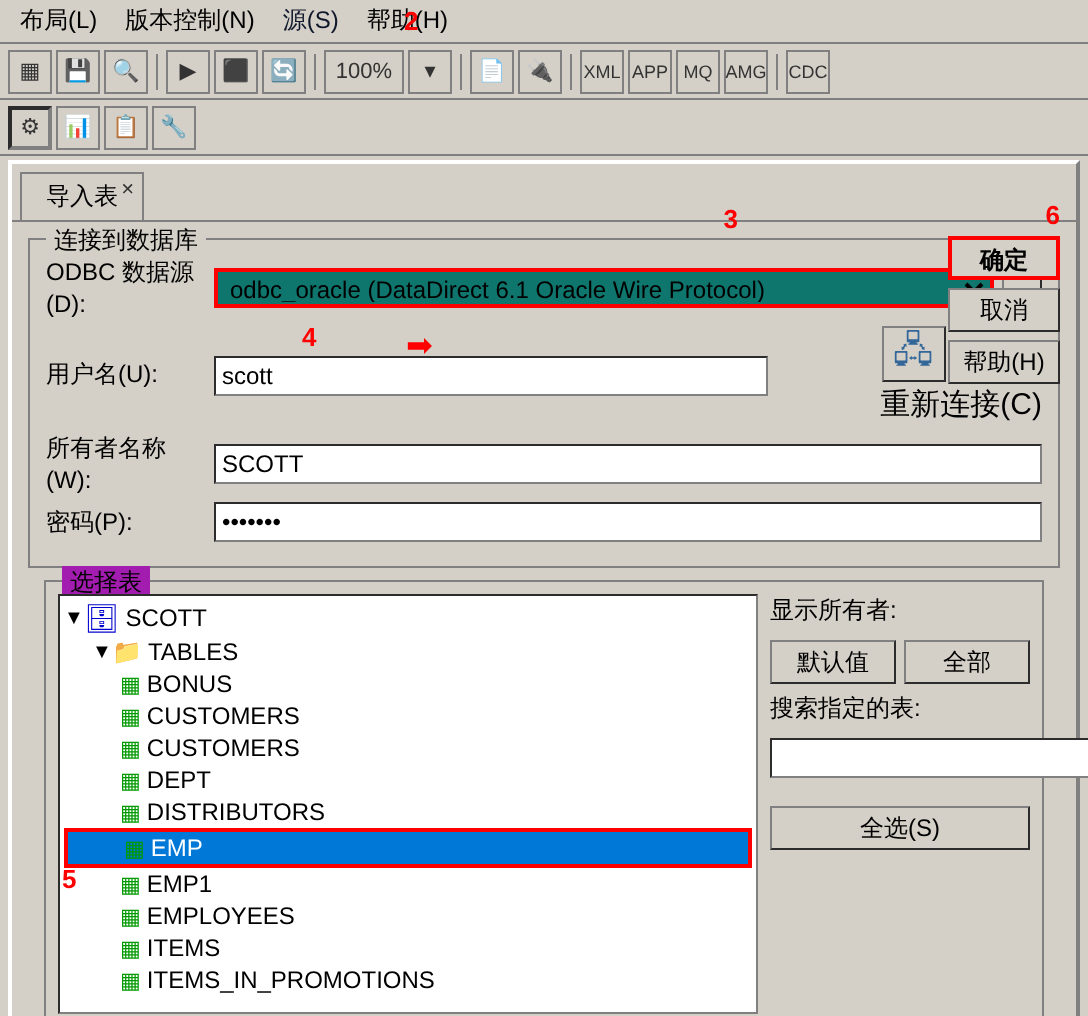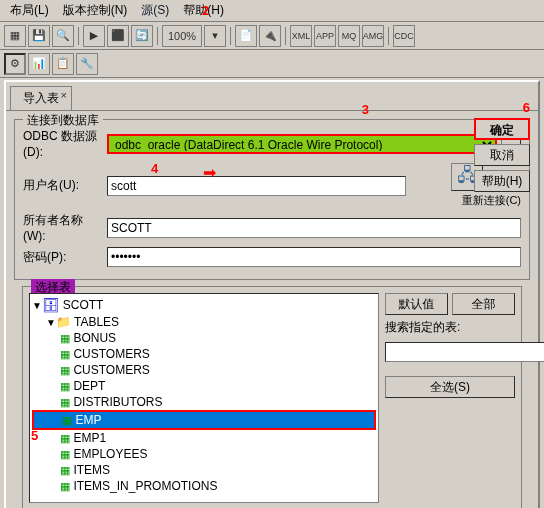--- a/index.html
+++ b/index.html
@@ -148,21 +148,21 @@
     
     .odbc-row {
       display: flex;
       align-items: center;
       gap: 4px;
     }
     .odbc-select {
       flex: 1;
       height: 20px;
       border: 2px solid #ff0000;
-      background: #84cc16;
+      background: #0f766e;
       font-size: 12px;
       padding: 1px 2px;
     }
     .odbc-btn {
       width: 20px; height: 20px;
       border: 1px outset #808080;
       background: #d4d0c8;
       display: flex; align-items: center; justify-content: center;
       cursor: pointer;
       font-size: 10px;
@@ -275,21 +275,21 @@
     }
     .reconnect-icon {
       width: 32px; height: 28px;
       border: 1px outset #808080;
       background: #d4d0c8;
       display: flex; align-items: center; justify-content: center;
       cursor: pointer;
       font-size: 18px;
       color: #336699;
     }
-    .reconnect-label { font-size: 11px; text-align: left; margin-top: 2px; margin-left: 48px; }
+    .reconnect-label { font-size: 15px; text-align: left; margin-top: 2px; margin-left: 48px; }
 
     
     .dialog-wrapper {
       position: relative;
     }
 
     
     .select-table-box {
       border: 1px solid #808080;
       padding: 6px;
@@ -481,20 +481,21 @@
               <div class="tree-node" style="padding-left:28px;">
                 <span class="tree-icon" style="color:#009900;">▦</span>
                 <span>ITEMS_IN_PROMOTIONS</span>
               </div>
             </div>
 
             <div style="position:absolute;bottom:60px;left:2px;color:#ff0000;font-weight:bold;font-size:13px;">5</div>
           </div>
 
           <div class="right-panel">
+            <div class="right-label">显示所有者:</div>
             <div class="right-btn-row">
               <button class="right-btn">默认值</button>
               <button class="right-btn">全部</button>
             </div>
 
             <div class="search-label">搜索指定的表:</div>
             <div class="search-row">
               <input class="search-input" style="">
 
             </div>

